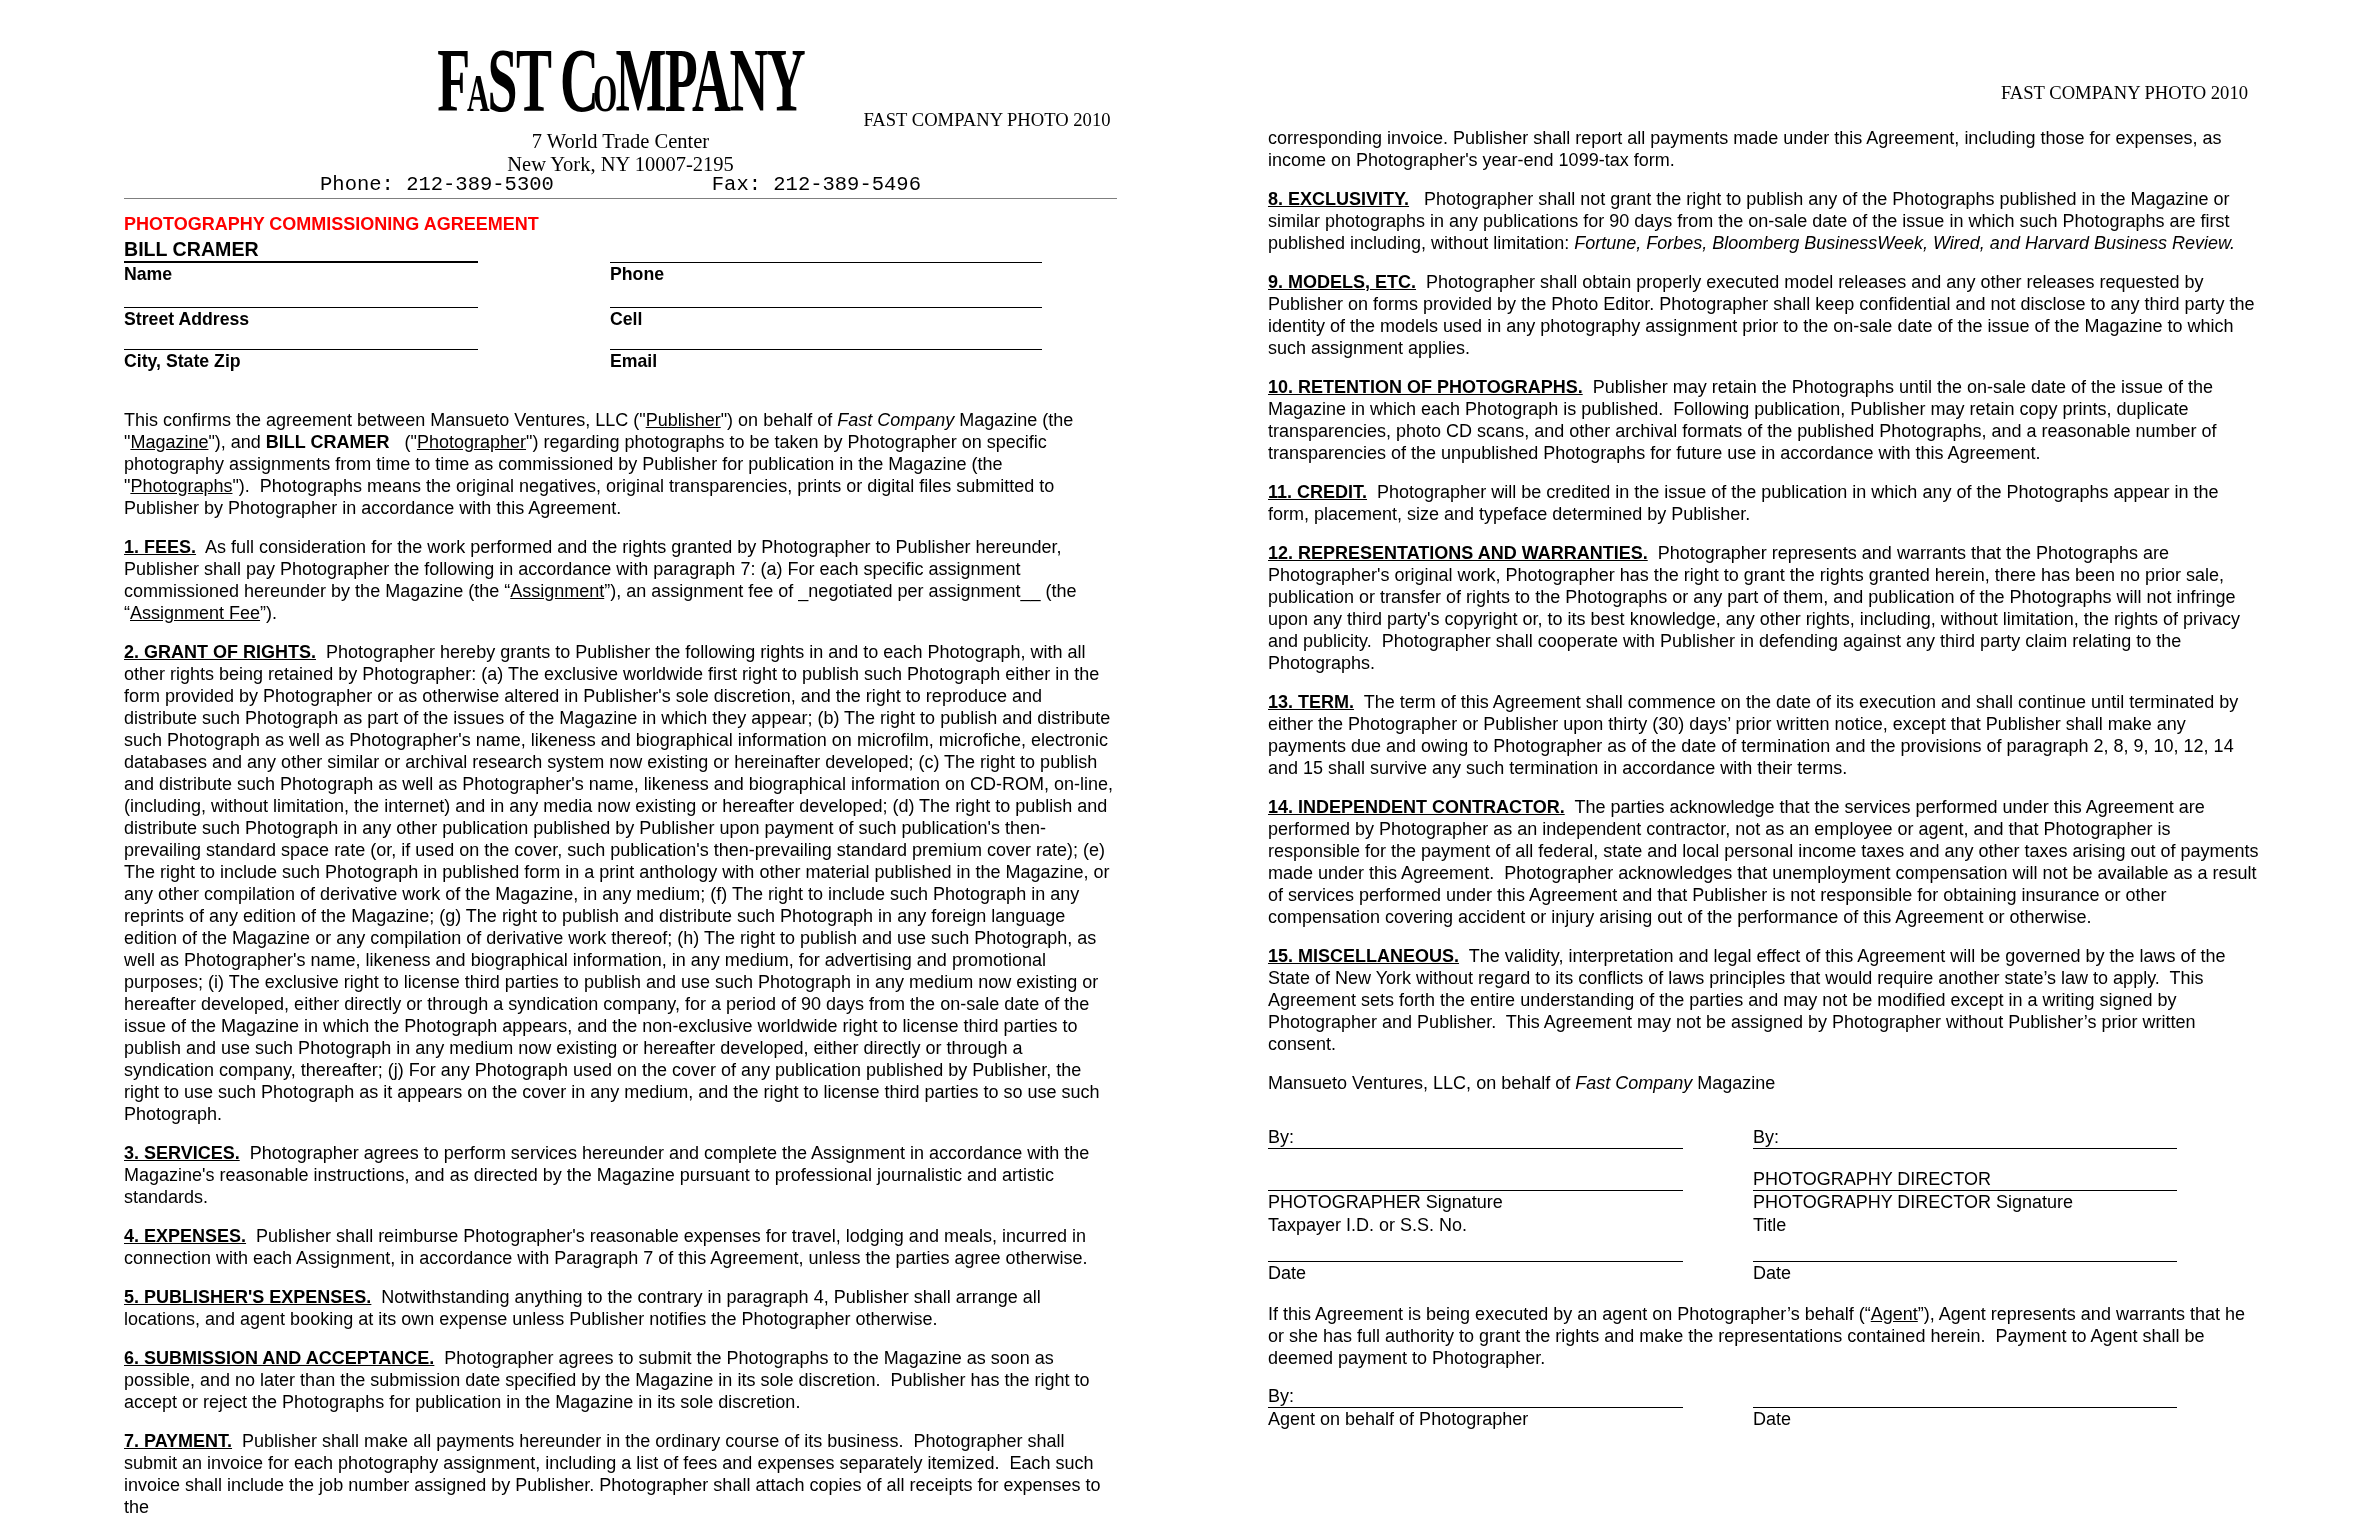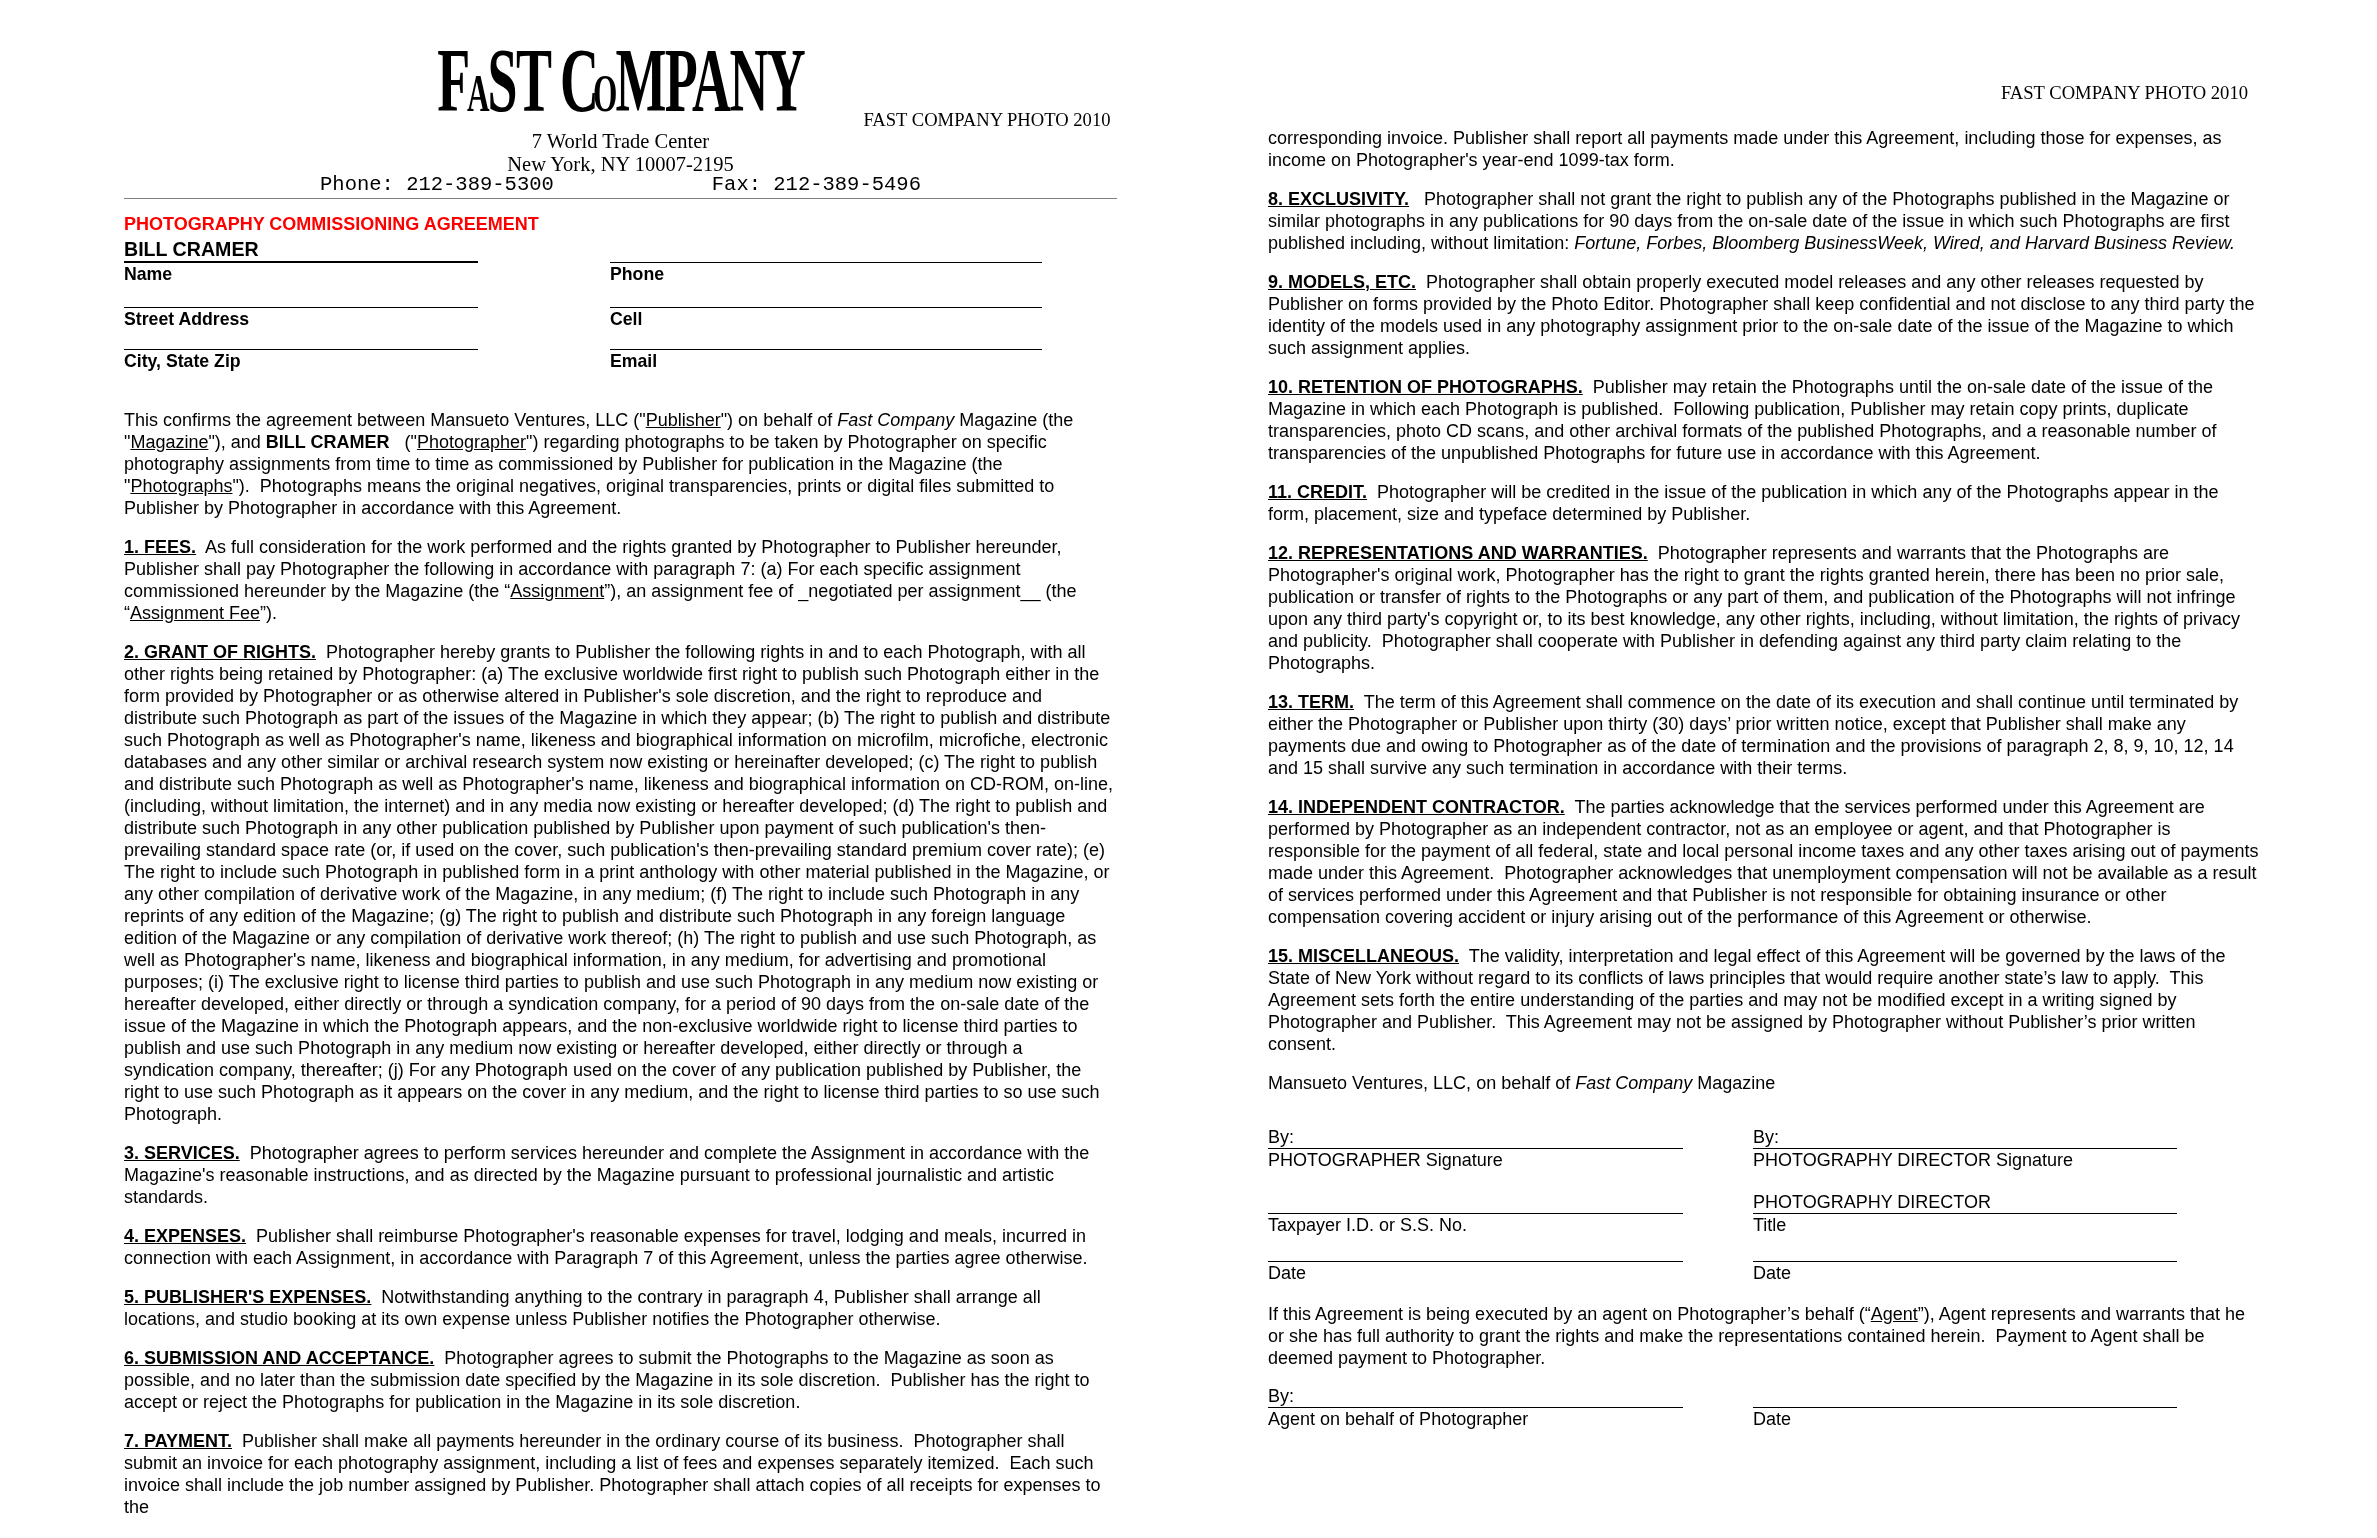--- a/index.html
+++ b/index.html
@@ -127,21 +127,21 @@
       <div class="fsp"></div>
       <div class="fcell-r flabel">Email</div>
     </div>
   </div>
 
   <p class="para para-intro"><span>This confirms the agreement between Mansueto Ventures, LLC ("</span><span class="run-u">Publisher</span><span>") on behalf of </span><span class="run-i">Fast Company</span><span> Magazine (the "</span><span class="run-u">Magazine</span><span>"), and </span><span class="run-b">BILL CRAMER</span><span>   ("</span><span class="run-u">Photographer</span><span>") regarding photographs to be taken by Photographer on specific photography assignments from time to time as commissioned by Publisher for publication in the Magazine (the "</span><span class="run-u">Photographs</span><span>").  Photographs means the original negatives, original transparencies, prints or digital files submitted to Publisher by Photographer in accordance with this Agreement.</span></p>
   <p class="para"><span class="run-bu">1. FEES.</span><span>  As full consideration for the work performed and the rights granted by Photographer to Publisher hereunder, Publisher shall pay Photographer the following in accordance with paragraph 7: (a) For each specific assignment commissioned hereunder by the Magazine (the “</span><span class="run-u">Assignment</span><span>”), an assignment fee of _negotiated per assignment__ (the “</span><span class="run-u">Assignment Fee</span><span>”).</span></p>
   <p class="para"><span class="run-bu">2. GRANT OF RIGHTS.</span><span>  Photographer hereby grants to Publisher the following rights in and to each Photograph, with all other rights being retained by Photographer: (a) The exclusive worldwide first right to publish such Photograph either in the form provided by Photographer or as otherwise altered in Publisher's sole discretion, and the right to reproduce and distribute such Photograph as part of the issues of the Magazine in which they appear; (b) The right to publish and distribute such Photograph as well as Photographer's name, likeness and biographical information on microfilm, microfiche, electronic databases and any other similar or archival research system now existing or hereinafter developed; (c) The right to publish and distribute such Photograph as well as Photographer's name, likeness and biographical information on CD-ROM, on-line, (including, without limitation, the internet) and in any media now existing or hereafter developed; (d) The right to publish and distribute such Photograph in any other publication published by Publisher upon payment of such publication's then-prevailing standard space rate (or, if used on the cover, such publication's then-prevailing standard premium cover rate); (e) The right to include such Photograph in published form in a print anthology with other material published in the Magazine, or any other compilation of derivative work of the Magazine, in any medium; (f) The right to include such Photograph in any reprints of any edition of the Magazine; (g) The right to publish and distribute such Photograph in any foreign language edition of the Magazine or any compilation of derivative work thereof; (h) The right to publish and use such Photograph, as well as Photographer's name, likeness and biographical information, in any medium, for advertising and promotional purposes; (i) The exclusive right to license third parties to publish and use such Photograph in any medium now existing or hereafter developed, either directly or through a syndication company, for a period of 90 days from the on-sale date of the issue of the Magazine in which the Photograph appears, and the non-exclusive worldwide right to license third parties to publish and use such Photograph in any medium now existing or hereafter developed, either directly or through a syndication company, thereafter; (j) For any Photograph used on the cover of any publication published by Publisher, the right to use such Photograph as it appears on the cover in any medium, and the right to license third parties to so use such Photograph.</span></p>
   <p class="para"><span class="run-bu">3. SERVICES.</span><span>  Photographer agrees to perform services hereunder and complete the Assignment in accordance with the Magazine's reasonable instructions, and as directed by the Magazine pursuant to professional journalistic and artistic standards.</span></p>
   <p class="para"><span class="run-bu">4. EXPENSES.</span><span>  Publisher shall reimburse Photographer's reasonable expenses for travel, lodging and meals, incurred in connection with each Assignment, in accordance with Paragraph 7 of this Agreement, unless the parties agree otherwise.</span></p>
-  <p class="para"><span class="run-bu">5. PUBLISHER'S EXPENSES.</span><span>  Notwithstanding anything to the contrary in paragraph 4, Publisher shall arrange all locations, and studio booking at its own expense unless Publisher notifies the Photographer otherwise.</span></p>
+  <p class="para"><span class="run-bu">5. PUBLISHER'S EXPENSES.</span><span>  Notwithstanding anything to the contrary in paragraph 4, Publisher shall arrange all locations, and agent booking at its own expense unless Publisher notifies the Photographer otherwise.</span></p>
   <p class="para"><span class="run-bu">6. SUBMISSION AND ACCEPTANCE.</span><span>  Photographer agrees to submit the Photographs to the Magazine as soon as possible, and no later than the submission date specified by the Magazine in its sole discretion.  Publisher has the right to accept or reject the Photographs for publication in the Magazine in its sole discretion.</span></p>
   <p class="para"><span class="run-bu">7. PAYMENT.</span><span>  Publisher shall make all payments hereunder in the ordinary course of its business.  Photographer shall submit an invoice for each photography assignment, including a list of fees and expenses separately itemized.  Each such invoice shall include the job number assigned by Publisher. Photographer shall attach copies of all receipts for expenses to the</span></p>
 </div>
 
 <div class="col col-right">
 
   <div class="badge badge-right">FAST COMPANY PHOTO 2010</div>
 
   <p class="para para-first"><span>corresponding invoice. Publisher shall report all payments made under this Agreement, including those for expenses, as income on Photographer's year-end 1099-tax form.</span></p>
   <p class="para"><span class="run-bu">8. EXCLUSIVITY.</span><span>   Photographer shall not grant the right to publish any of the Photographs published in the Magazine or similar photographs in any publications for 90 days from the on-sale date of the issue in which such Photographs are first published including, without limitation: </span><span class="run-i">Fortune, Forbes, Bloomberg BusinessWeek, Wired, and Harvard Business Review.</span></p>
@@ -158,32 +158,32 @@
 
     <div class="srow">
       <div class="scell-l sline">
         <span>By:</span>
       </div>
       <div class="ssp"></div>
       <div class="scell-r sline">
         <span>By:</span>
       </div>
     </div>
-    <div class="srow">
-      <div class="scell-l slabel">PHOTOGRAPHER Signature</div>
-      <div class="ssp"></div>
-      <div class="scell-r slabel">PHOTOGRAPHY DIRECTOR Signature</div>
-    </div>
-
     <div class="srow gap20">
       <div class="scell-l sline"></div>
       <div class="ssp"></div>
       <div class="scell-r sline">
         <span>PHOTOGRAPHY DIRECTOR</span>
       </div>
+    </div>
+
+    <div class="srow">
+      <div class="scell-l slabel">PHOTOGRAPHER Signature</div>
+      <div class="ssp"></div>
+      <div class="scell-r slabel">PHOTOGRAPHY DIRECTOR Signature</div>
     </div>
     <div class="srow">
       <div class="scell-l slabel">Taxpayer I.D. or S.S. No.</div>
       <div class="ssp"></div>
       <div class="scell-r slabel">Title</div>
     </div>
 
     <div class="srow gap5">
       <div class="scell-l sline-short"></div>
       <div class="ssp"></div>

